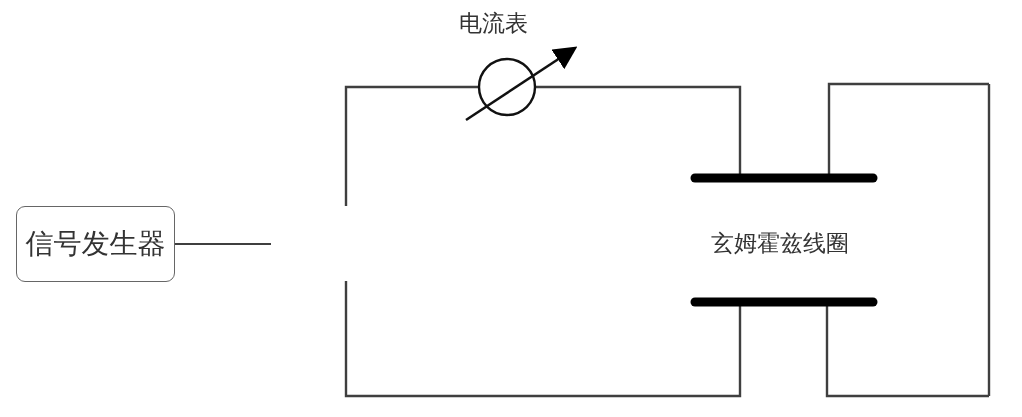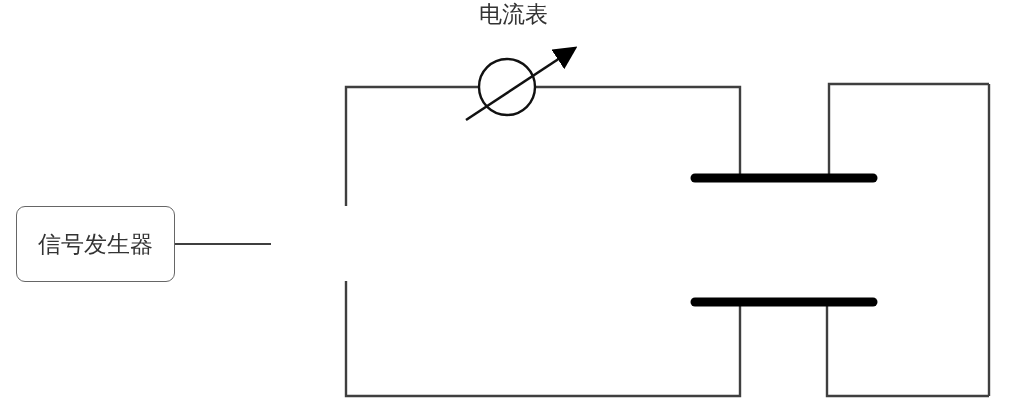--- a/index.html
+++ b/index.html
@@ -55,26 +55,25 @@
   .box-inner-label {
     position: absolute;
     left: 0;
     top: 0;
     width: 100%;
     height: 100%;
     display: flex;
     align-items: center;
     justify-content: center;
     color: #333333;
-    font-size: 23px;
+    font-size: 28px;
   }
   #ammeter-label {
     left: 459px;
-    top: 3px;
-    margin-left: 20px;
+    top: 12px;
   }
   #helmholtz-label {
     left: 711px;
     top: 232px;
   }
 </style>
 </head>
 <body>
 
 <div id="diagram-root">
@@ -109,14 +108,15 @@
 
   </svg>
 
   <div id="signal-generator-box">
     <span class="box-inner-label">信号发生器</span>
   </div>
 
 
   <div class="free-label" id="ammeter-label">电流表</div>
 
+  <div class="free-label" id="helmholtz-label">玄姆霍兹线圈</div>
 
 </div>
 
 </body></html>

